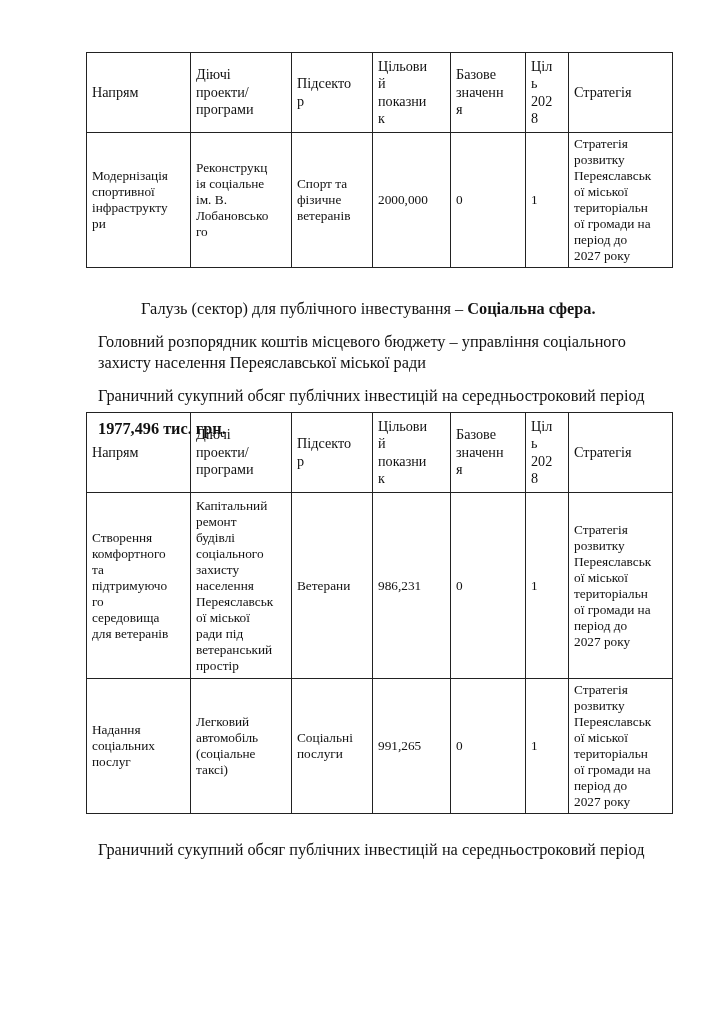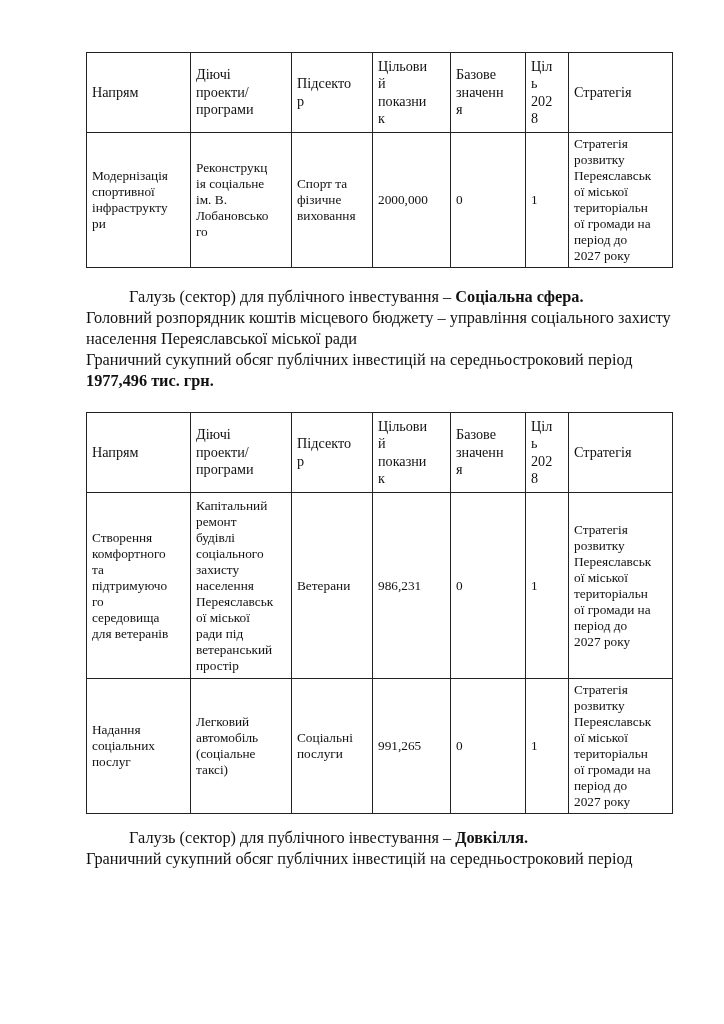--- a/index.html
+++ b/index.html
@@ -12,21 +12,21 @@
   table.grid tr.head td { font-size: 14.2px; line-height: 17.5px; }
   #t1 { top: 52px; }
   #t2 { top: 412px; }
   #t1 tr.head { height: 80px; }
   #t1 tr.r1 { height: 135px; }
   #t2 tr.head { height: 80px; }
   #t2 tr.r1 { height: 186px; }
   #t2 tr.r2 { height: 135px; }
   td.c { text-align: left; }
   .para { position: absolute; left: 86px; width: 600px; font-size: 16.3px; line-height: 21px; }
-  .para p { margin: 0; }
+  .para p { margin: 12px; }
   .indent { text-indent: 43px; }
   b { font-weight: bold; }
   #sec1 { top: 286px; }
   #sec2 { top: 827px; }
 </style>
 </head>
 <body>
 
 <table class="grid" id="t1">
   <colgroup>
@@ -64,21 +64,21 @@
 спортивної
 інфраструкту
 ри</td>
     <td> Реконструкц
 ія соціальне
 ім. В.
 Лобановсько
 го</td>
     <td> Спорт та
 фізичне
-виховання</td>
+ветеранів</td>
     <td class="c">2000,000</td>
     <td>0</td>
     <td>1</td>
     <td> Стратегія
 розвитку
 Переяславськ
 ої міської
 територіальн
 ої громади на
 період до
@@ -176,15 +176,14 @@
 ої міської
 територіальн
 ої громади на
 період до
 2027 року</td>
   </tr>
 </tbody>
   </table>
 
 <div class="para" id="sec2">
-  <p class="indent"><span>Галузь (сектор) для публічного інвестування – </span><b>Довкілля.</b></p>
   <p>Граничний сукупний обсяг публічних інвестицій на середньостроковий період</p>
 </div>
 
 </body></html>

